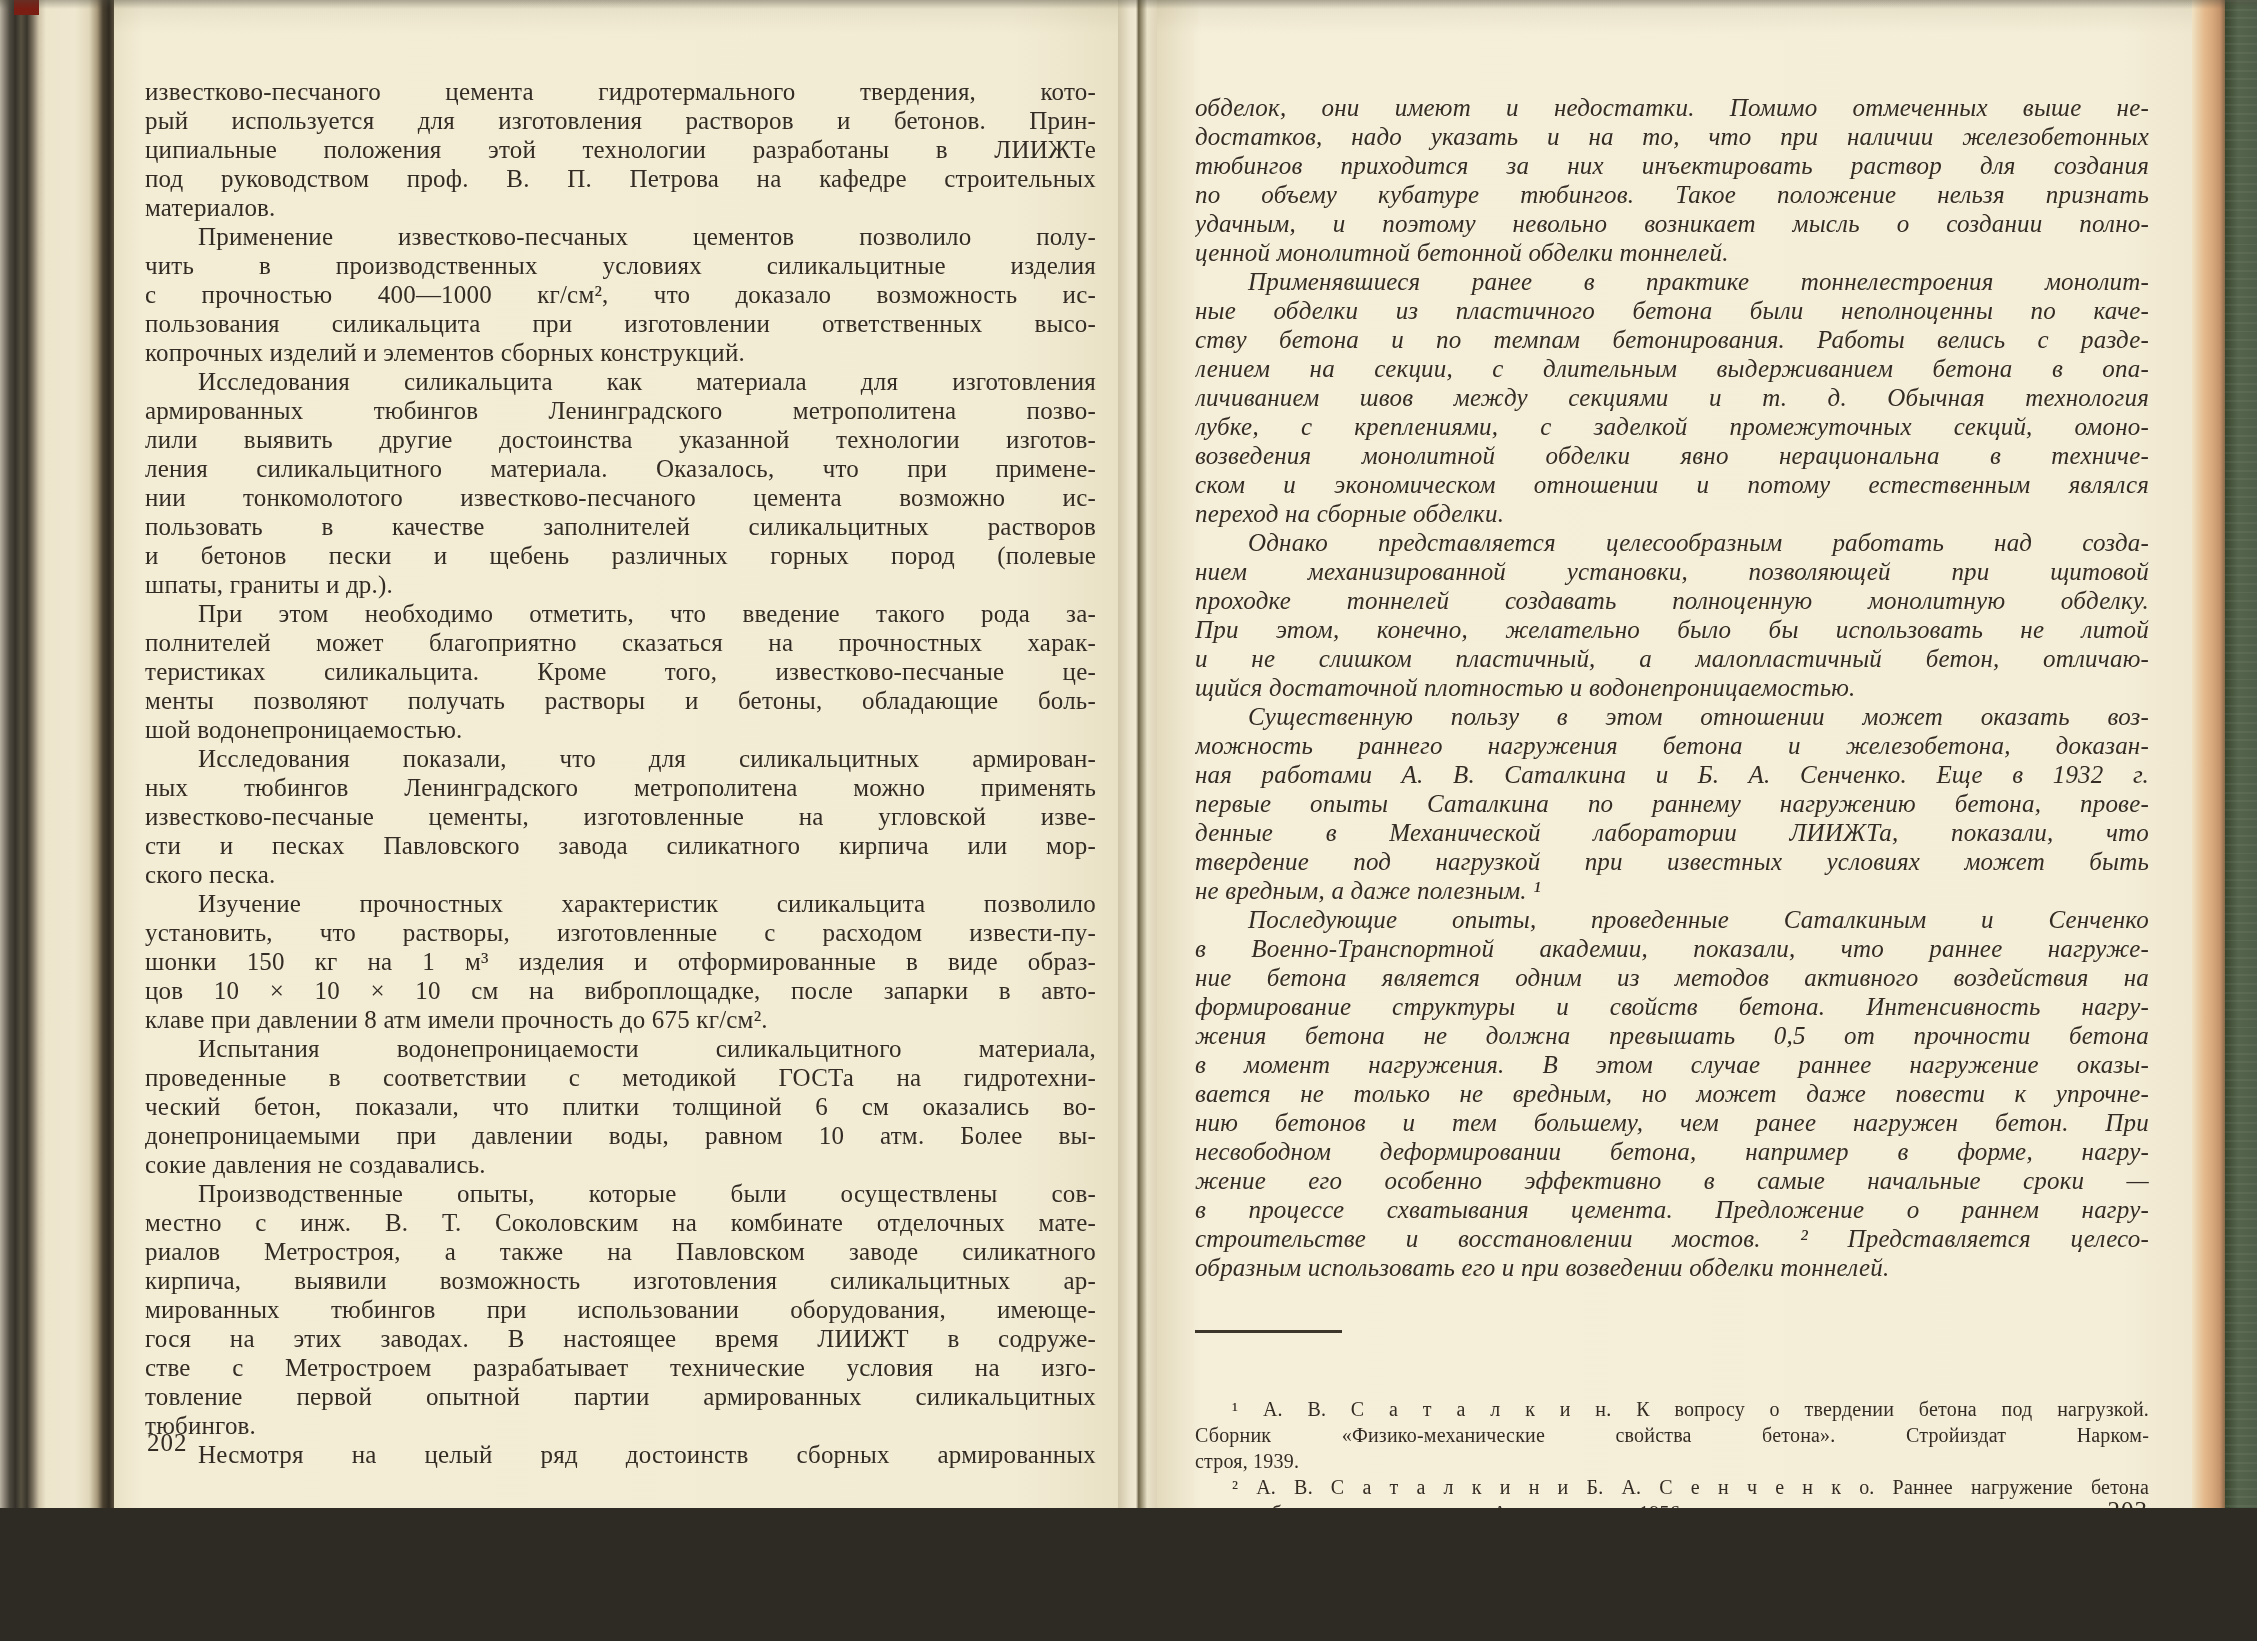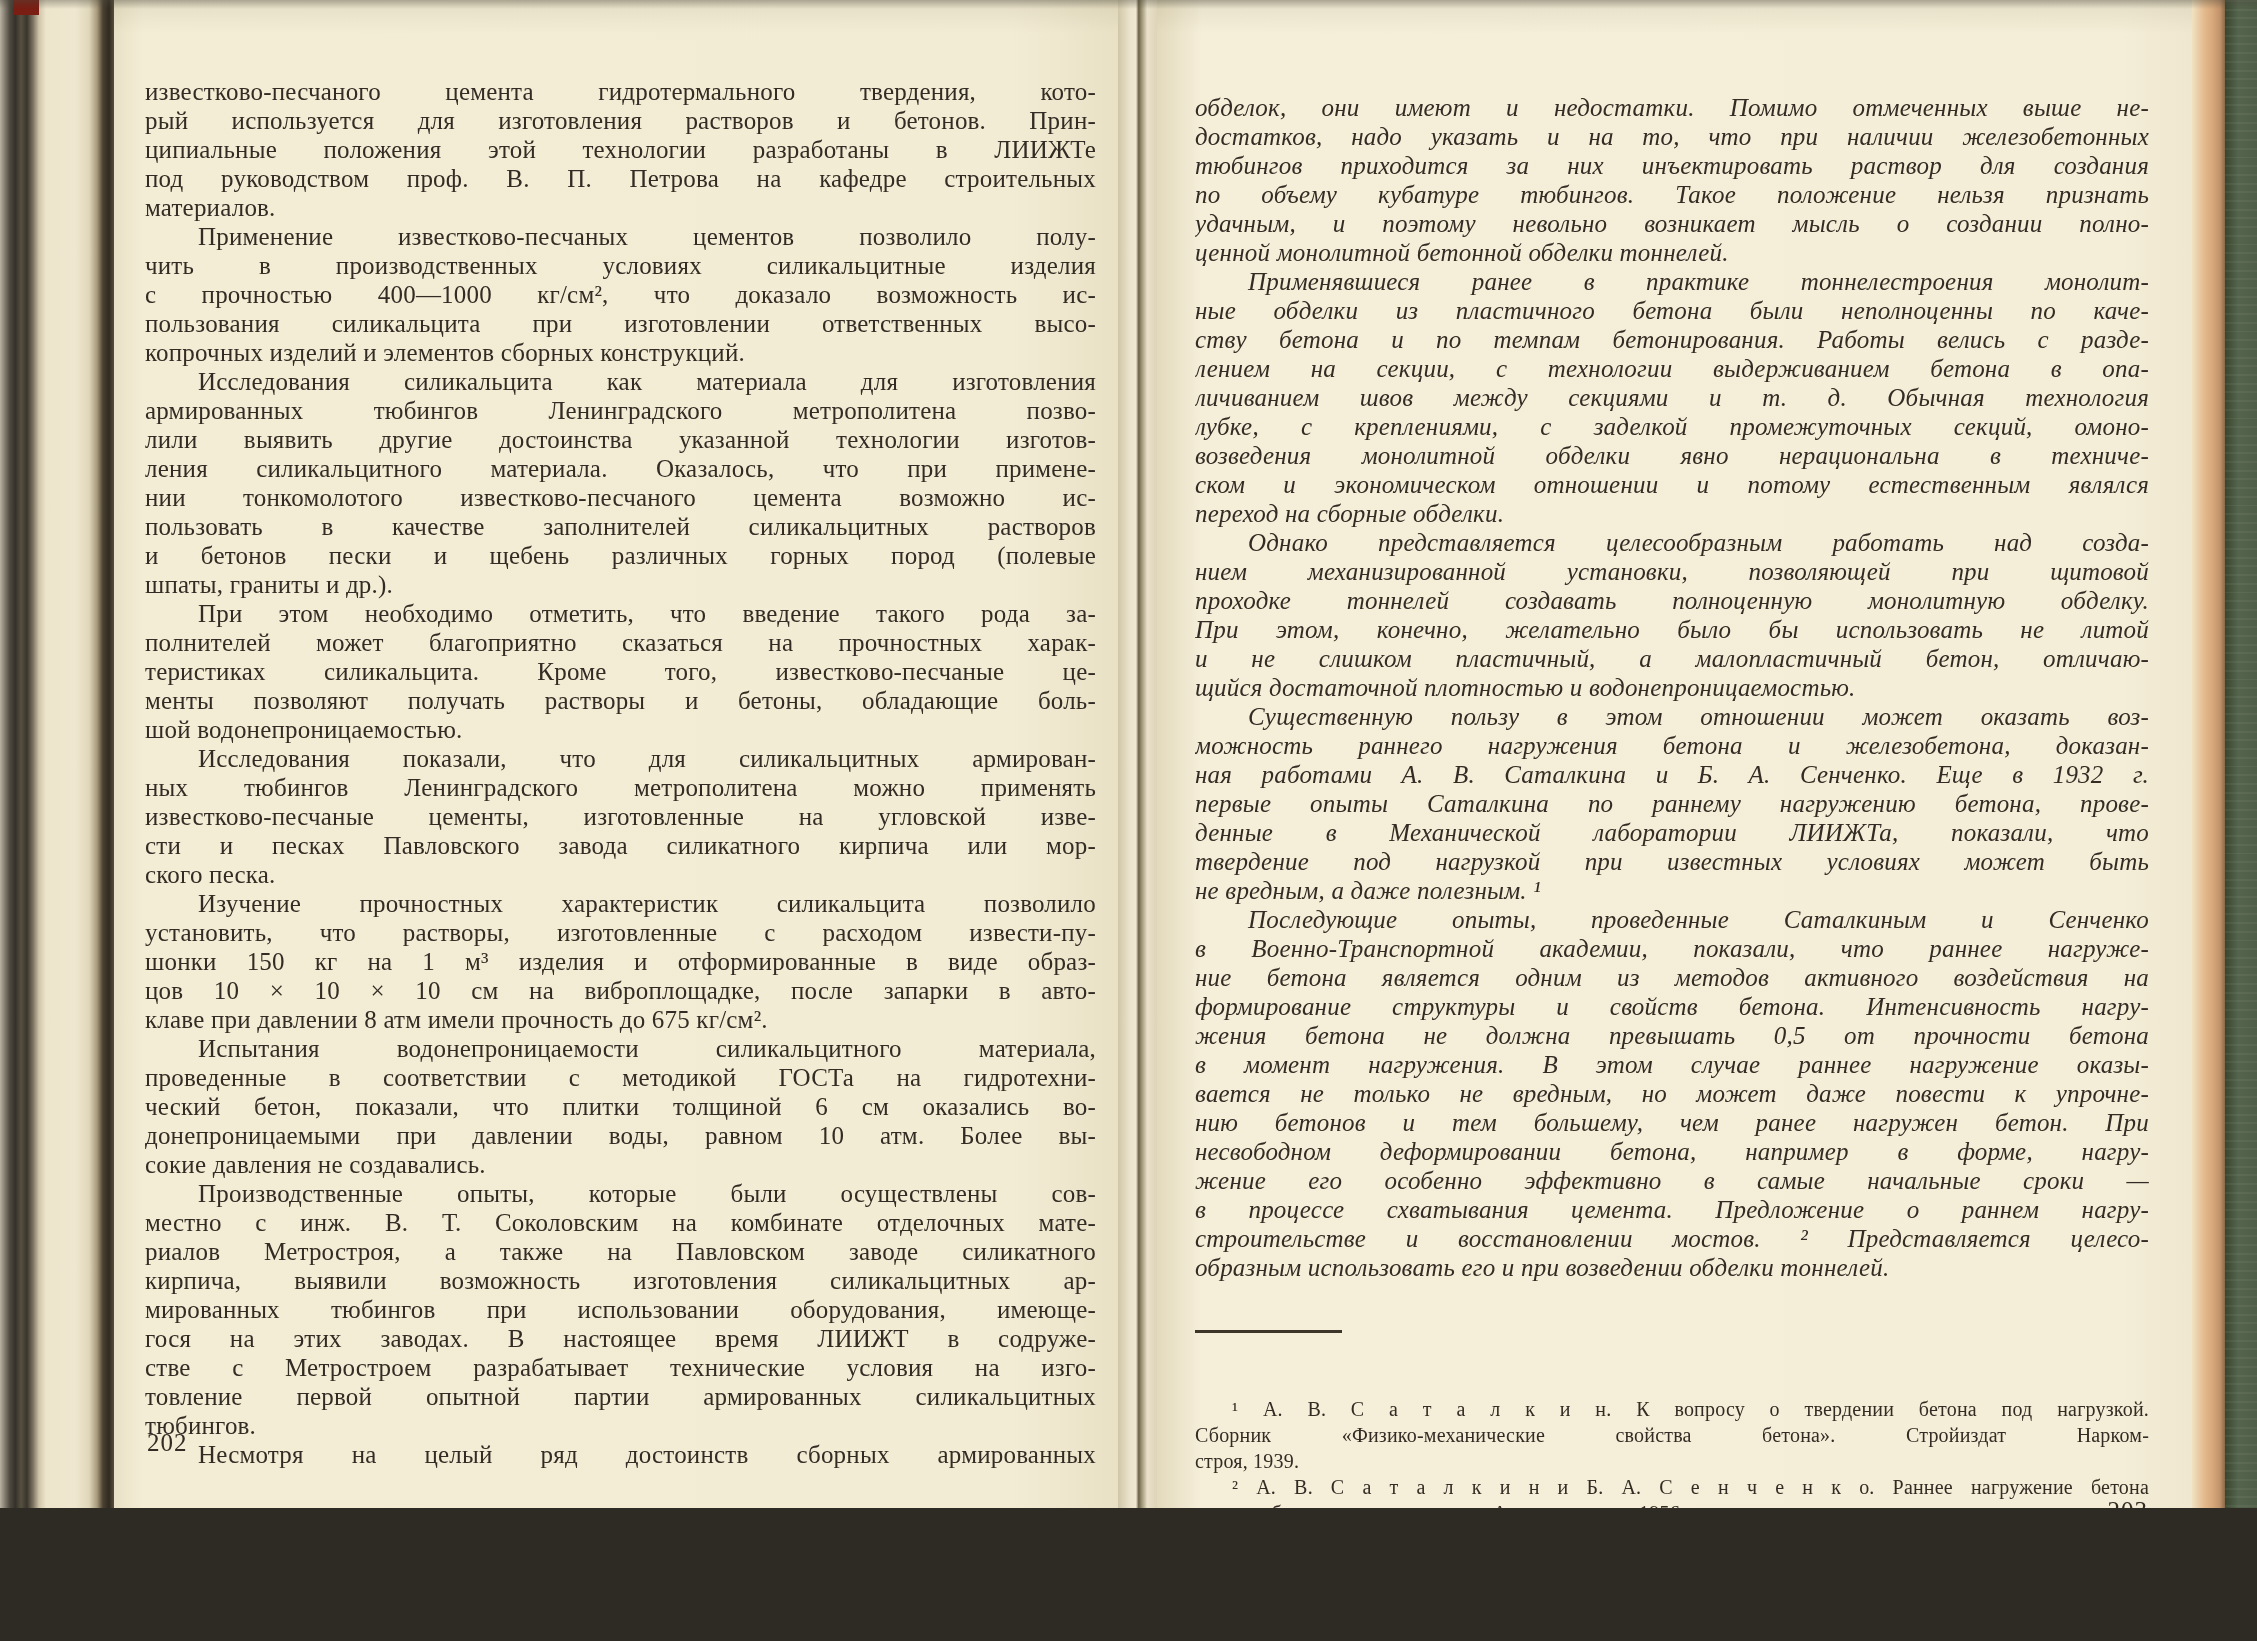--- a/index.html
+++ b/index.html
@@ -125,21 +125,21 @@
     <div class="text-col col-right">
         <div class="line">обделок, они имеют и недостатки. Помимо отмеченных выше не-</div>
         <div class="line">достатков, надо указать и на то, что при наличии железобетонных</div>
         <div class="line">тюбингов приходится за них инъектировать раствор для создания</div>
         <div class="line">по объему кубатуре тюбингов. Такое положение нельзя признать</div>
         <div class="line">удачным, и поэтому невольно возникает мысль о создании полно-</div>
         <div class="line last">ценной монолитной бетонной обделки тоннелей.</div>
         <div class="line first">Применявшиеся ранее в практике тоннелестроения  монолит-</div>
         <div class="line">ные обделки из пластичного бетона были неполноценны по каче-</div>
         <div class="line">ству бетона и по темпам бетонирования. Работы велись с разде-</div>
-        <div class="line">лением на секции, с технологии выдерживанием бетона в опа-</div>
+        <div class="line">лением на секции, с длительным выдерживанием бетона в опа-</div>
         <div class="line">личиванием швов между секциями и т. д. Обычная технология</div>
         <div class="line">лубке, с креплениями, с заделкой промежуточных секций, омоно-</div>
         <div class="line">возведения монолитной обделки явно нерациональна в техниче-</div>
         <div class="line">ском и экономическом отношении и потому естественным являлся</div>
         <div class="line last">переход на сборные обделки.</div>
         <div class="line first">Однако представляется целесообразным работать над созда-</div>
         <div class="line">нием механизированной установки, позволяющей при щитовой</div>
         <div class="line">проходке тоннелей создавать полноценную монолитную обделку.</div>
         <div class="line">При этом, конечно, желательно было бы использовать не литой</div>
         <div class="line">и не слишком пластичный, а малопластичный бетон, отличаю-</div>

